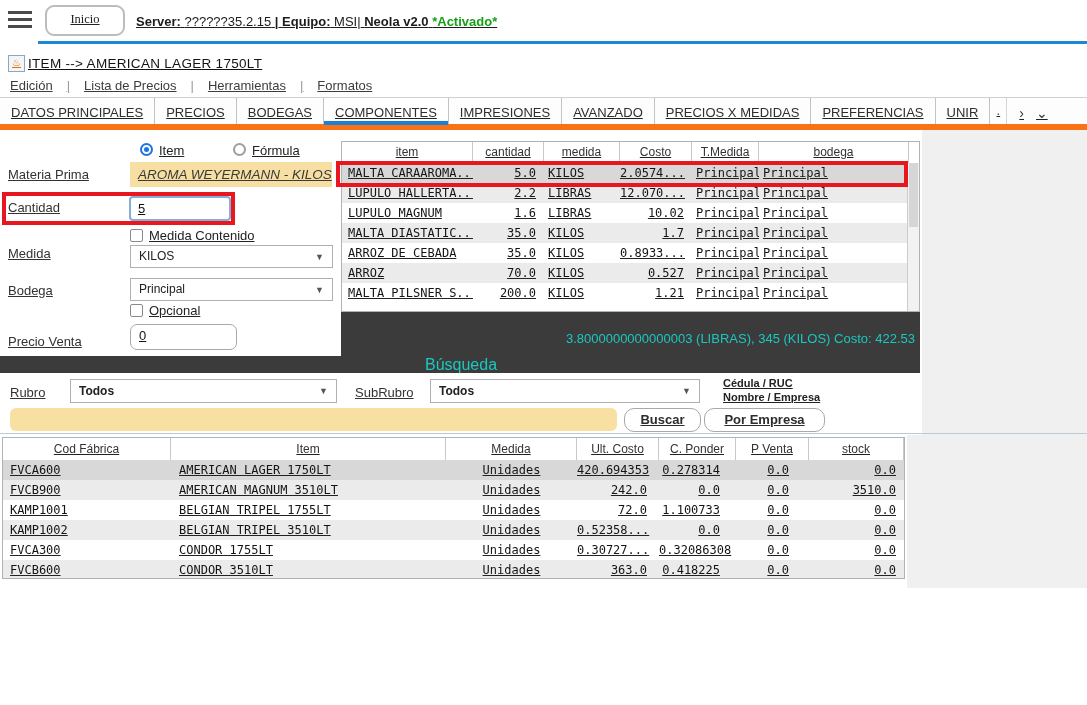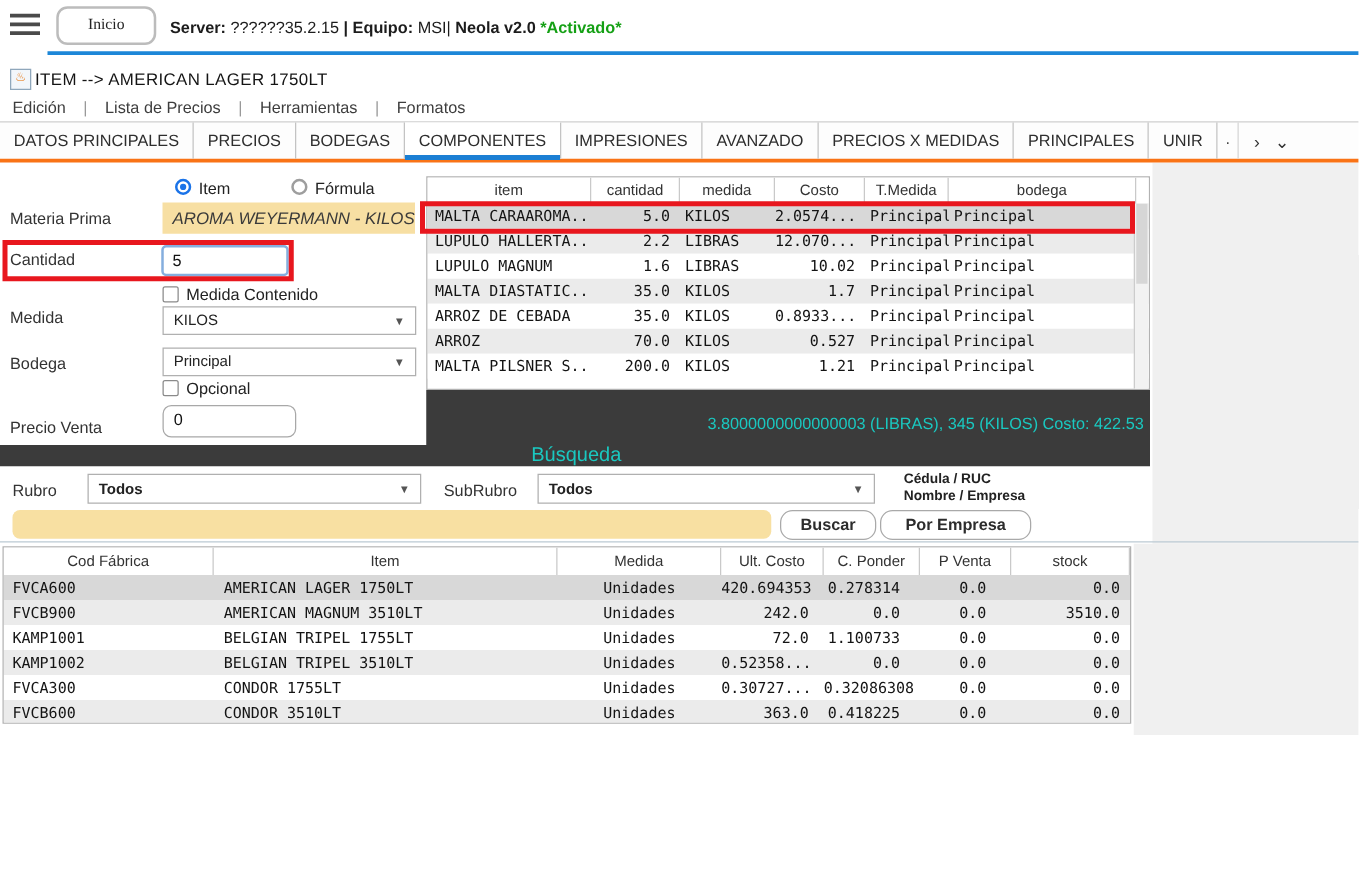--- a/index.html
+++ b/index.html
@@ -1,18 +1,18 @@
 <!DOCTYPE html>
 <html><head>
 <meta charset="utf-8">
 <style>
   html,body{margin:0;padding:0;background:#fff;}
   .screen{position:relative;width:1087px;height:705px;background:#fff;overflow:hidden;
           font-family:"Liberation Sans",sans-serif;color:#222;}
-  .abs{position:absolute;}
+  .abs{position:absolute;text-decoration:underline;}
 
   
   .hamburger{left:8px;top:11px;width:24px;cursor:pointer;}
   .hamburger div{height:3px;background:#4a4a4a;margin-bottom:4px;}
   .btn-inicio{left:45px;top:5px;width:76px;height:27px;border:2px solid #bcbcbc;border-radius:9px;
               background:#fff;font-family:"Liberation Serif",serif;font-size:12.5px;color:#222;
               text-align:center;line-height:25px;}
   .server-line{left:136px;top:14px;font-size:13px;color:#1c1c1c;white-space:nowrap;}
   .server-line b{font-weight:bold;}
   .status-ok{font-weight:bold;}
@@ -21,21 +21,21 @@
   
   .java-icon{left:8px;top:55px;width:15px;height:15px;border:1px solid #8fa7bb;background:#f2f6fa;
              text-align:center;line-height:13px;font-size:10px;color:#e76f00;}
   .window-title{left:28px;top:56px;font-size:13.5px;color:#141414;letter-spacing:.3px;}
   .menubar{left:10px;top:78px;font-size:13px;color:#3d3d3d;display:flex;align-items:center;}
   .menubar .mi{cursor:pointer;}
   .menubar .sep{color:#999;margin:0 14px;}
 
   
   .tabstrip{left:0;top:97px;width:1087px;height:33px;display:flex;border-top:1px solid #d0d0d0;
-            border-bottom:3px solid #f97316;background:#fdfdfd;box-sizing:border-box;}
+            border-bottom:6px solid #f97316;background:#fdfdfd;box-sizing:border-box;}
   .tab{padding:0 11px;line-height:30px;font-size:13px;color:#2e2e2e;border-right:1px solid #c3c3c3;
        white-space:nowrap;cursor:pointer;position:relative;}
   .tab.active{background:#fff;}
   .tab.active::after{content:"";position:absolute;left:0;right:0;bottom:-1px;height:4px;background:#1b7fd4;}
   .tab-dot{width:16px;text-align:center;line-height:26px;font-size:13px;color:#444;border-right:1px solid #d5d5d5;cursor:pointer;}
   .chev{line-height:30px;font-size:14px;color:#333;margin-left:12px;cursor:pointer;}
 
   
   .filler-a{left:922px;top:130px;width:165px;height:305px;background:#f0f0f0;}
   .filler-b{left:907px;top:435px;width:180px;height:153px;background:#f0f0f0;}
@@ -159,21 +159,21 @@
   </div>
 
   <div class="abs tabstrip">
     <div class="tab">DATOS PRINCIPALES</div>
     <div class="tab">PRECIOS</div>
     <div class="tab">BODEGAS</div>
     <div class="tab active">COMPONENTES</div>
     <div class="tab">IMPRESIONES</div>
     <div class="tab">AVANZADO</div>
     <div class="tab">PRECIOS X MEDIDAS</div>
-    <div class="tab">PRINCIPALES</div>
+    <div class="tab">PREFERENCIAS</div>
     <div class="tab">UNIR</div>
     <div class="tab-dot">.</div>
     <div class="chev">›</div>
     <div class="chev">⌄</div>
   </div>
 
   <div class="abs radio on" style="left:140px;top:143px;"></div>
   <div class="abs rlabel" style="left:159px;top:143px;">Item</div>
   <div class="abs radio off" style="left:233px;top:143px;"></div>
   <div class="abs rlabel" style="left:252px;top:143px;">Fórmula</div>

